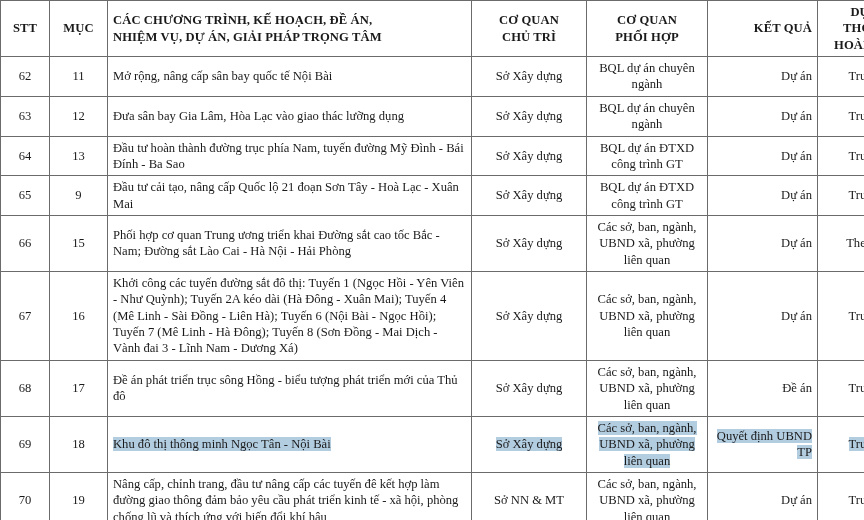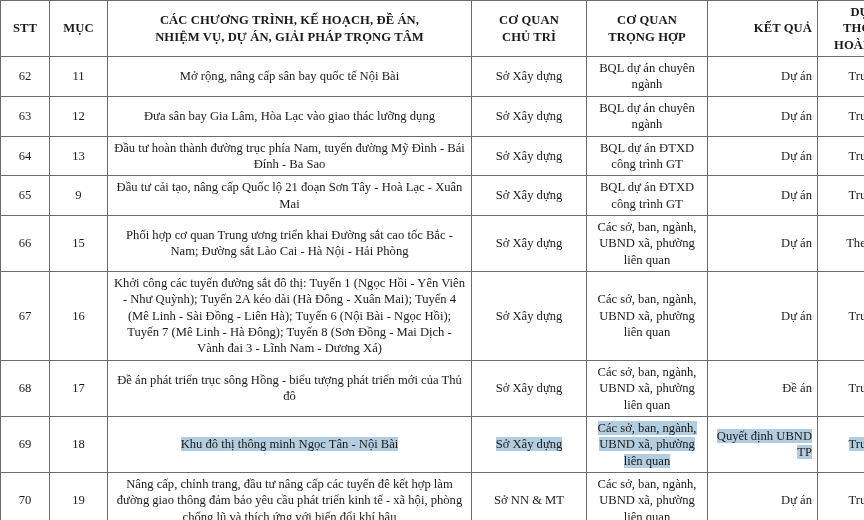--- a/index.html
+++ b/index.html
@@ -31,21 +31,21 @@
     font-weight: bold;
     text-align: center;
     font-size: 12.8px;
     letter-spacing: 0.1px;
     line-height: 1.25;
     padding-top: 7px;
     padding-bottom: 7px;
   }
   .c-stt   { width: 38px;  text-align: center; border-radius: 14px; }
   .c-muc   { width: 47px;  text-align: center; }
-  .c-prog  { width: 353px; text-align: center; }
+  .c-prog  { width: 353px; text-align: left; }
   .c-chutri{ width: 104px; text-align: center; }
   .c-phoi  { width: 110px; text-align: center; }
   .c-ketqua{ width: 99px;  text-align: right; }
   .c-thoi  { width: 110px; text-align: center; }
 
   td.c-prog { padding-left: 8px; padding-right: 8px; }
 
   .hl { background: #b3cde0; }
   tr.row-selected td { background: transparent; }
   tr.row-selected .cellwrap { display: inline; }
@@ -63,21 +63,21 @@
       <th class="c-prog">
         <span>CÁC CHƯƠNG TRÌNH, KẾ HOẠCH, ĐỀ ÁN,</span><br>
         <span>NHIỆM VỤ, DỰ ÁN, GIẢI PHÁP TRỌNG TÂM</span>
       </th>
       <th class="c-chutri">
         <span>CƠ QUAN</span><br>
         <span>CHỦ TRÌ</span>
       </th>
       <th class="c-phoi">
         <span>CƠ QUAN</span><br>
-        <span>TRỌNG HỢP</span>
+        <span>PHỐI HỢP</span>
       </th>
       <th class="c-ketqua"><span>KẾT QUẢ</span></th>
       <th class="c-thoi">
         <span>DỰ KIẾN</span><br>
         <span>THỜI GIAN</span><br>
         <span>HOÀN THÀNH</span>
       </th>
     </tr>
   </thead>
   <tbody id="table-body">

